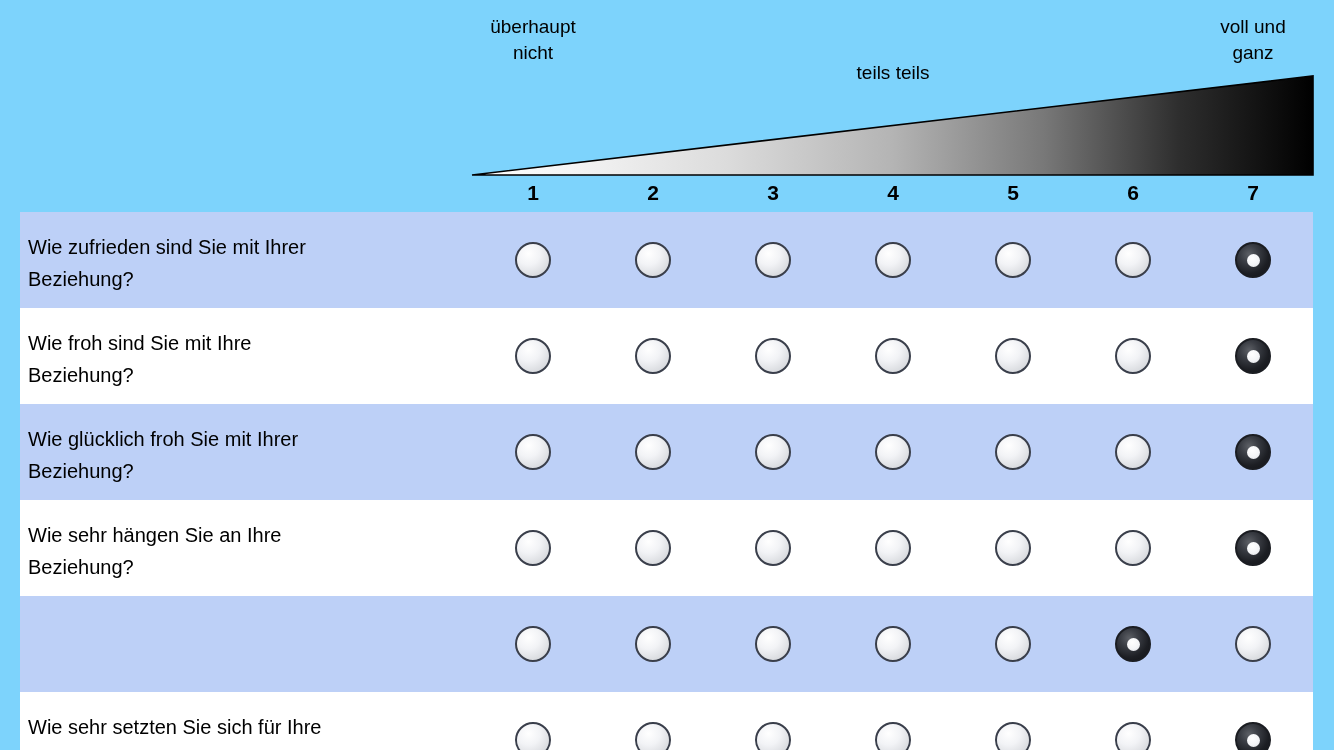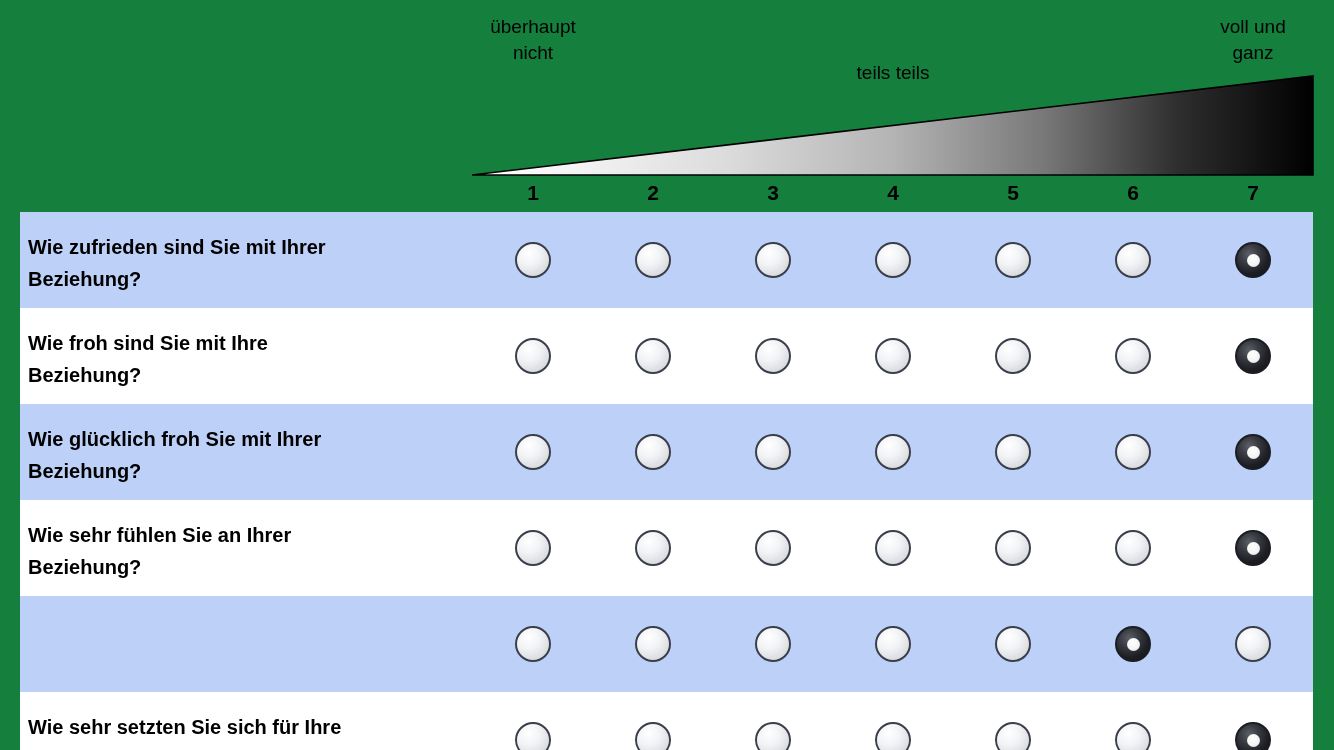--- a/index.html
+++ b/index.html
@@ -12,21 +12,21 @@
     height: 750px;
     overflow: hidden;
     font-family: "Liberation Sans", sans-serif;
     color: #000000;
   }
 
   #page {
     position: relative;
     width: 1334px;
     height: 750px;
-    background: #15803d;
+    background: #7dd3fc;
   }
 
   
   .anchor {
     position: absolute;
     text-align: center;
     font-size: 19px;
     line-height: 26px;
     color: #000;
     white-space: pre-line;
@@ -69,21 +69,20 @@
     position: absolute;
     left: 0;
     top: 212px;
     width: 1334px;
   }
   .qrow {
     position: relative;
     width: 1334px;
     height: 96px;
     box-sizing: border-box;
-    font-weight: bold;
   }
   .qrow .band {
     position: absolute;
     left: 20px;
     top: 0;
     width: 1293px;
     height: 96px;
   }
   .qrow.striped .band { background: #bdd0f7; }
   .qrow.plain   .band { background: #ffffff; }
@@ -248,21 +247,21 @@
         </div>
         <div class="opt" style="left: 1133px;">
           <div class="radio off"></div>
         </div>
         <div class="opt" style="left: 1253px;">
           <div class="radio on"></div>
         </div>
       </div>
       <div class="qrow plain">
         <div class="band"></div>
-        <div class="qlabel">Wie sehr fühlen Sie an Ihrer
+        <div class="qlabel">Wie sehr hängen Sie an Ihre
 Beziehung?</div>
         <div class="opt" style="left: 533px;">
           <div class="radio off"></div>
         </div>
         <div class="opt" style="left: 653px;">
           <div class="radio off"></div>
         </div>
         <div class="opt" style="left: 773px;">
           <div class="radio off"></div>
         </div>

